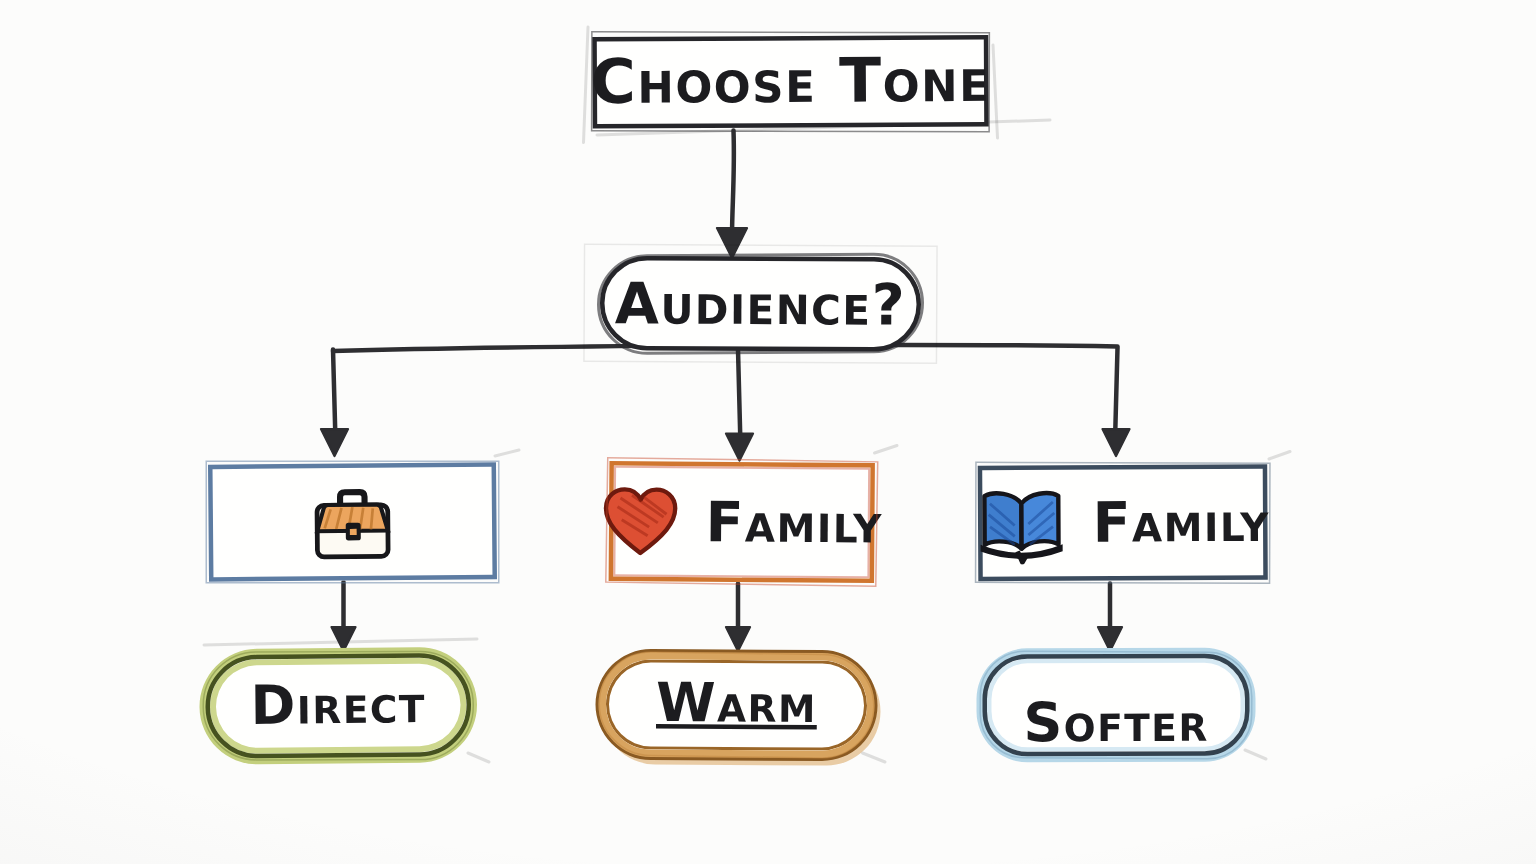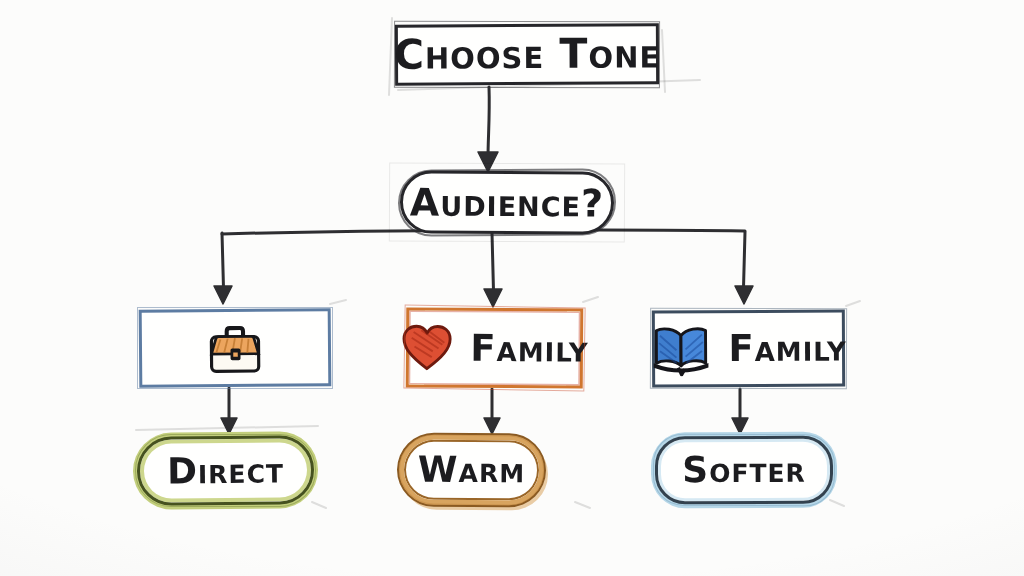--- a/index.html
+++ b/index.html
@@ -48,27 +48,27 @@
   .n-family::before{border-color:rgba(200,70,40,0.45);}
   .n-school{left:652px;top:310px;width:193px;height:77px;border:3px solid #3c4c5e;
     transform:rotate(-0.3deg);}
   .n-school::before{border-color:rgba(90,110,130,0.5);}
   
   .pill .lbl{font-size:36px;}
   .n-direct{left:137px;top:436px;width:177px;height:69px;border-radius:36px;
     border:3px solid #46521f;box-shadow:0 0 0 4px #c3cf7d, inset 0 0 0 4px #cdd78d;
     transform:rotate(-0.6deg);}
   .n-direct::before{border-color:rgba(120,135,60,0.5);}
-  .n-warm{left:399px;top:435px;width:145px;height:70px;border-radius:36px;
+  .n-warm{left:399px;top:435px;width:184px;height:70px;border-radius:36px;
     border:5px solid #d8a45f;box-shadow:0 0 0 2px #8a5a22, inset 0 0 0 2px #9a6628, 3px 4px 0 1px rgba(216,164,95,0.55);
-    transform:rotate(0.3deg);}
+    transform:rotate(0.3deg);text-decoration:underline;}
   .n-warm::before{border-color:rgba(190,130,60,0.45);}
   .n-softer{left:655px;top:436px;width:178px;height:68px;border-radius:30px;
     border:3px solid #33424f;box-shadow:0 0 0 4px #b6d7e8, inset 0 0 0 3px #d6e9f3;
-    transform:rotate(-0.2deg);}
+    transform:rotate(-0.2deg);align-items:flex-end;}
   .n-softer::before{border-color:rgba(130,170,195,0.6);}
   .icon{display:block;flex:0 0 auto;}
 </style>
 </head>
 <body>
 
 <div class="stage">
 
   <svg class="connectors" width="1024" height="576" viewBox="0 0 1024 576" aria-hidden="true">
 

